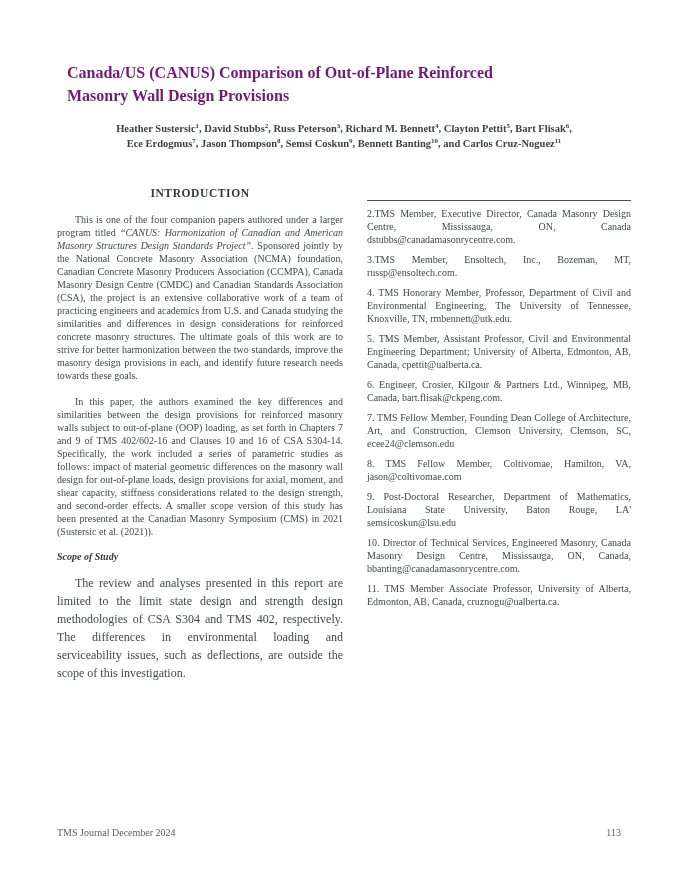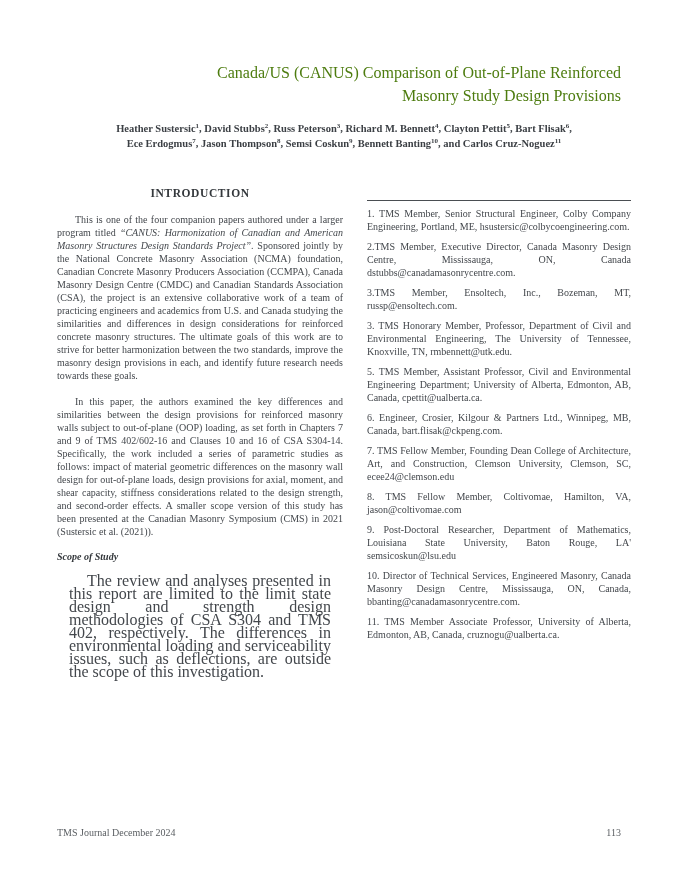--- a/index.html
+++ b/index.html
@@ -12,24 +12,24 @@
     width: 680px;
     height: 880px;
     background: #ffffff;
     font-family: "Liberation Serif", serif;
     color: #43474c;
     box-sizing: border-box;
     padding: 56px 49px 0 57px;
     overflow: hidden;
   }
   .title {
-    text-align: right;
+    text-align: left;
     font-size: 16px;
-    font-weight: normal;
-    color: #4d7c0f;
+    font-weight: bold;
+    color: #701a75;
     line-height: 1.42;
     margin: 6px 10px 0 10px;
   }
   .authors {
     text-align: center;
     font-size: 10.5px;
     font-weight: bold;
     color: #3b3f44;
     line-height: 1.38;
     margin-top: 15px;
@@ -67,24 +67,24 @@
     text-indent: 18px;
   }
   .subsection-heading {
     font-size: 10px;
     font-weight: bold;
     font-style: italic;
     color: #34383c;
     margin: 13px 0 12px 0;
   }
   .subsection-par {
-    font-size: 16px;
-    line-height: 13px;
+    font-size: 12px;
+    line-height: 18px;
     text-align: justify;
-    margin: 12px;
+    margin: 0;
     text-indent: 18px;
   }
   .footnote-rule {
     border: none;
     border-top: 1px solid #4a4e52;
     margin: 13px 0 6px 0;
     width: 100%;
   }
   .footnote {
     font-size: 10px;
@@ -103,21 +103,21 @@
     color: #5a5e62;
   }
 </style>
 </head>
 <body>
 
 <div class="page">
 
   <h1 class="title">
     <span>Canada/US (CANUS) Comparison of Out-of-Plane Reinforced</span><br>
-    <span>Masonry Study Design Provisions</span>
+    <span>Masonry Wall Design Provisions</span>
   </h1>
 
   <div class="authors">
     <div><span>Heather Sustersic<sup>1</sup>, </span><span>David Stubbs<sup>2</sup>, </span><span>Russ Peterson<sup>3</sup>, </span><span>Richard M. Bennett<sup>4</sup>, </span><span>Clayton Pettit<sup>5</sup>, </span><span>Bart Flisak<sup>6</sup>,</span></div>
     <div><span>Ece Erdogmus<sup>7</sup>, </span><span>Jason Thompson<sup>8</sup>, </span><span>Semsi Coskun<sup>9</sup>, </span><span>Bennett Banting<sup>10</sup>, </span><span>and Carlos Cruz-Noguez<sup>11</sup></span></div>
   </div>
 
   <div class="columns">
 
     <div class="col-left">
@@ -127,24 +127,23 @@
 
       <p class="body-par">In this paper, the authors examined the key differences and similarities between the design provisions for reinforced masonry walls subject to out-of-plane (OOP) loading, as set forth in Chapters 7 and 9 of TMS 402/602-16 and Clauses 10 and 16 of CSA S304-14. Specifically, the work included a series of parametric studies as follows: impact of material geometric differences on the masonry wall design for out-of-plane loads, design provisions for axial, moment, and shear capacity, stiffness considerations related to the design strength, and second-order effects. A smaller scope version of this study has been presented at the Canadian Masonry Symposium (CMS) in 2021 (Sustersic et al. (2021)).</p>
 
       <h3 class="subsection-heading">Scope of Study</h3>
       <p class="subsection-par">The review and analyses presented in this report are limited to the limit state design and strength design methodologies of CSA S304 and TMS 402, respectively. The differences in environmental loading and serviceability issues, such as deflections, are outside the scope of this investigation.</p>
     </div>
 
     <div class="col-right">
       <hr class="footnote-rule">
       <div>
-          <p class="footnote">1. TMS Member, Senior Structural Engineer, Colby Company Engineering, Portland, ME, hsustersic@colbycoengineering.com.</p>
           <p class="footnote">2.TMS Member, Executive Director, Canada Masonry Design Centre, Mississauga, ON, Canada dstubbs@canadamasonrycentre.com.</p>
           <p class="footnote">3.TMS Member, Ensoltech, Inc., Bozeman, MT, russp@ensoltech.com.</p>
-          <p class="footnote">3. TMS Honorary Member, Professor, Department of Civil and Environmental Engineering, The University of Tennessee, Knoxville, TN, rmbennett@utk.edu.</p>
+          <p class="footnote">4. TMS Honorary Member, Professor, Department of Civil and Environmental Engineering, The University of Tennessee, Knoxville, TN, rmbennett@utk.edu.</p>
           <p class="footnote">5. TMS Member, Assistant Professor, Civil and Environmental Engineering Department; University of Alberta, Edmonton, AB, Canada, cpettit@ualberta.ca.</p>
           <p class="footnote">6. Engineer, Crosier, Kilgour &amp; Partners Ltd., Winnipeg, MB, Canada, bart.flisak@ckpeng.com.</p>
           <p class="footnote">7. TMS Fellow Member, Founding Dean College of Architecture, Art, and Construction, Clemson University, Clemson, SC, ecee24@clemson.edu</p>
           <p class="footnote">8. TMS Fellow Member, Coltivomae, Hamilton, VA, jason@coltivomae.com</p>
           <p class="footnote">9. Post-Doctoral Researcher, Department of Mathematics, Louisiana State University, Baton Rouge, LA' semsicoskun@lsu.edu</p>
           <p class="footnote">10. Director of Technical Services, Engineered Masonry, Canada Masonry Design Centre, Mississauga, ON, Canada, bbanting@canadamasonrycentre.com.</p>
           <p class="footnote">11. TMS Member Associate Professor, University of Alberta, Edmonton, AB, Canada, cruznogu@ualberta.ca.</p>
         </div>
     </div>
 

